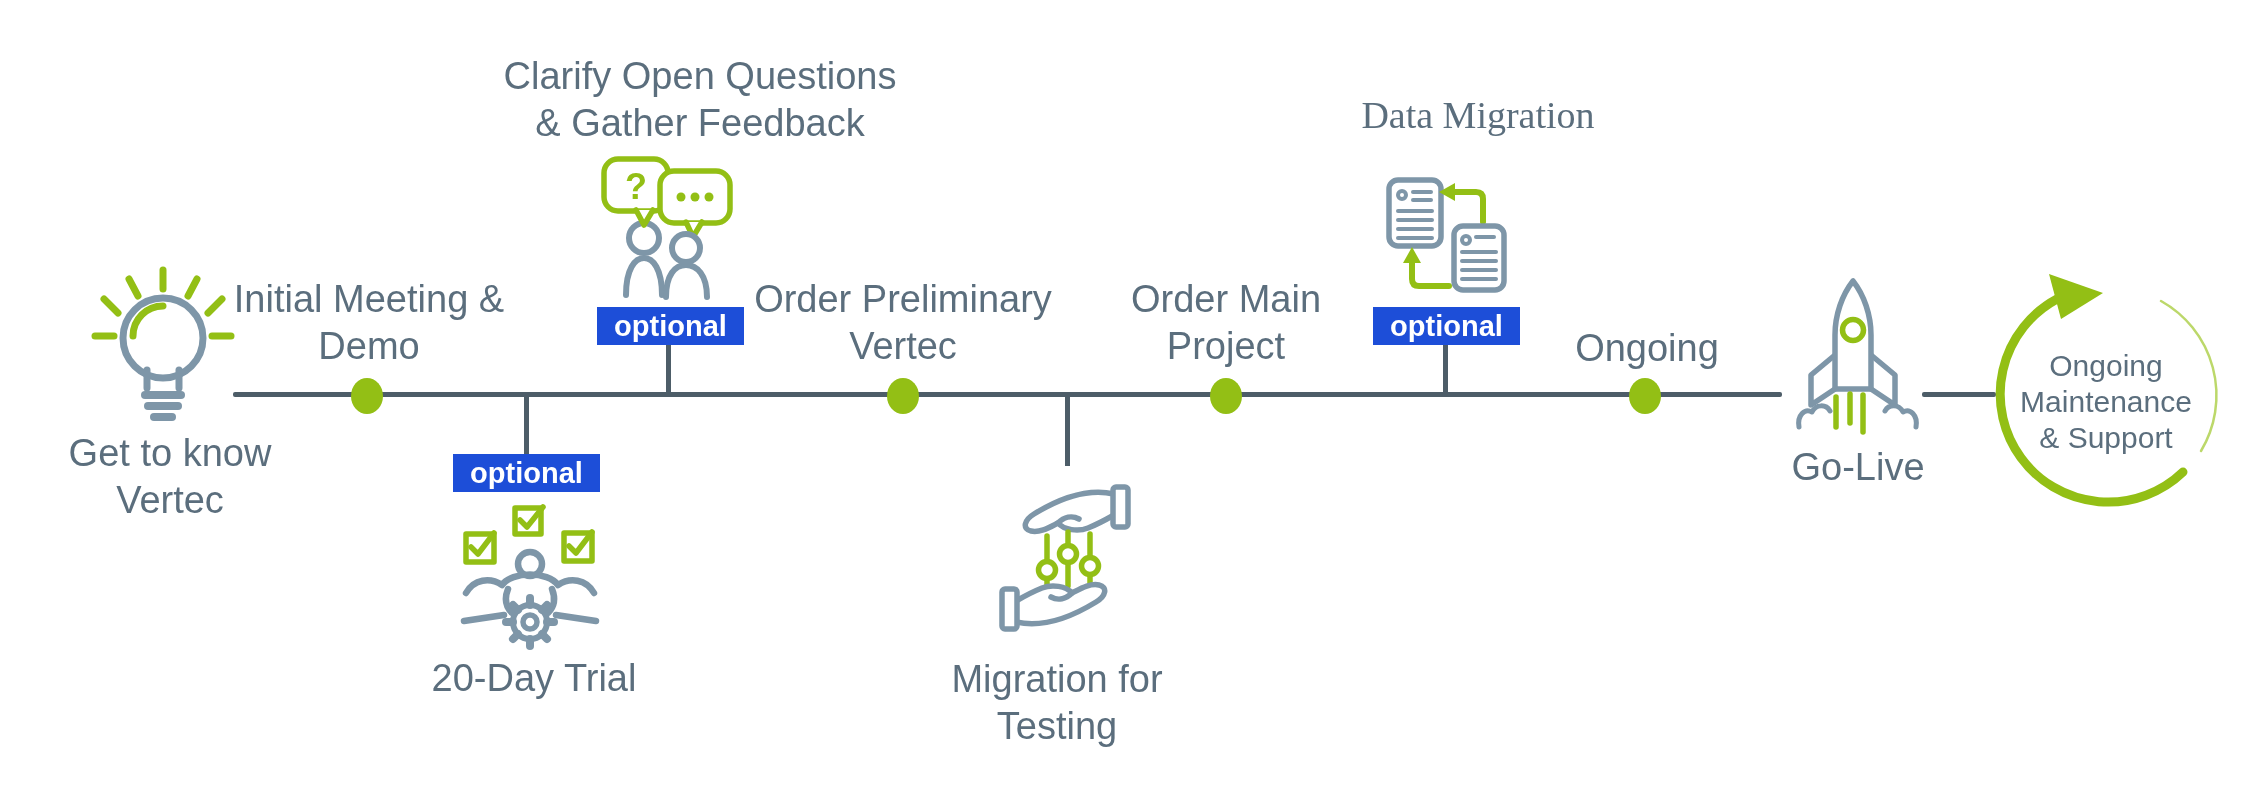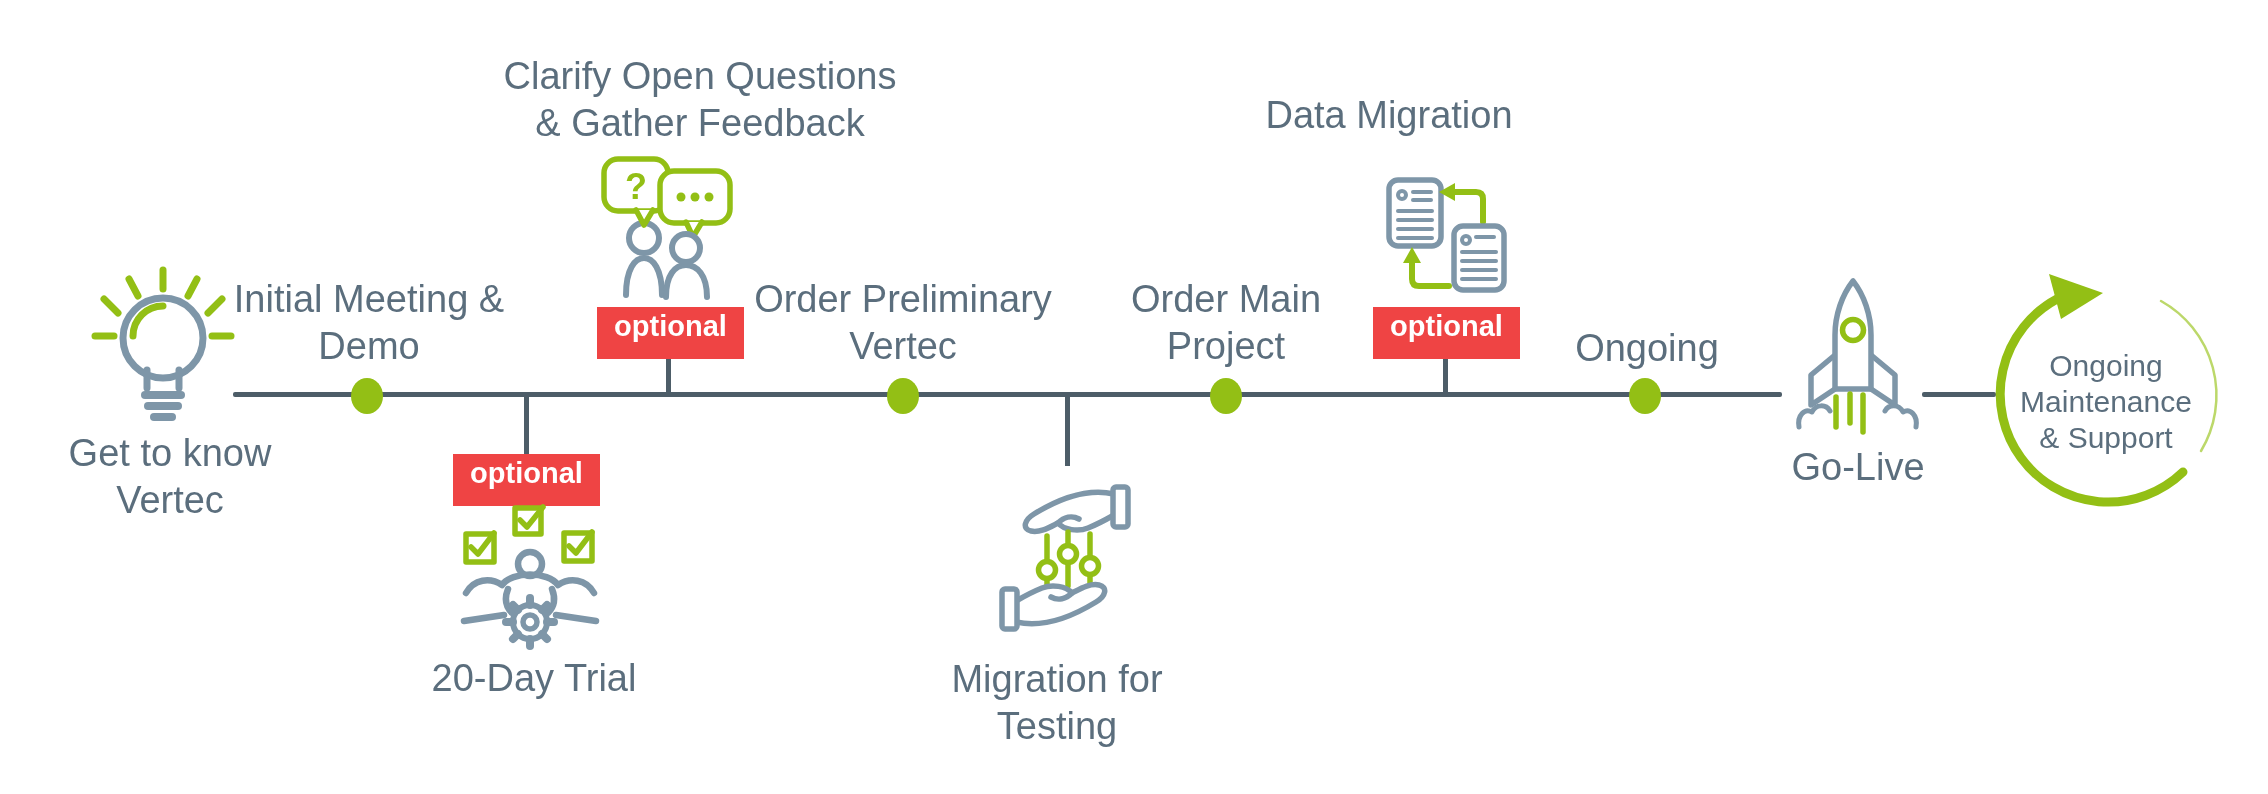--- a/index.html
+++ b/index.html
@@ -4,21 +4,21 @@
 <style>
   html,body{margin:0;padding:0;background:#fff;}
   .canvas{
     position:relative;width:2268px;height:794px;background:#ffffff;overflow:hidden;
     font-family:"Liberation Sans","DejaVu Sans",sans-serif;
   }
   .hline{position:absolute;height:5px;background:#4d5d68;border-radius:2px;}
   .vline{position:absolute;width:5px;background:#4d5d68;}
   .dot{position:absolute;width:32px;height:36px;border-radius:50%;background:#93bf15;}
   .badge{
-    position:absolute;height:52px;background:#ef4444;color:#ffffff;
+    position:absolute;height:38px;background:#1d4ed8;color:#ffffff;
     font-size:29px;line-height:38px;font-weight:600;text-align:center;
   }
   .label{
     position:absolute;transform:translateX(-50%);text-align:center;
     color:#5b6e7d;font-size:38px;line-height:47px;white-space:pre-line;
   }
   .label.small{font-size:30px;line-height:36px;}
   .icon{position:absolute;}
   svg{display:block;overflow:visible;}
 </style>
@@ -51,21 +51,21 @@
   <div class="label" style="left:903px;top:276px;">Order Preliminary
 Vertec</div>
   <div class="label" style="left:1226px;top:276px;">Order Main
 Project</div>
   <div class="label" style="left:1647px;top:325px;">Ongoing</div>
   <div class="label" style="left:534px;top:655px;">20-Day Trial</div>
   <div class="label" style="left:700px;top:53px;">Clarify Open Questions
 &amp; Gather Feedback</div>
   <div class="label" style="left:1057px;top:656px;">Migration for
 Testing</div>
-  <div class="label" style="left:1389px;top:92px;">Data Migration</div>
+  <div class="label" style="left:1478px;top:92px;font-family:Liberation Serif, serif;">Data Migration</div>
   <div class="label" style="left:1858px;top:444px;">Go-Live</div>
   <div class="label small" style="left:2106px;top:348px;">Ongoing
 Maintenance
 &amp; Support</div>
 
   <div class="icon" style="left:85px;top:262px;width:150px;height:165px;">
     <svg width="150" height="165" viewBox="0 0 150 165" fill="none" stroke-linecap="round" stroke-linejoin="round">
       <g stroke="#93bf15" stroke-width="7">
         <line x1="78" y1="8" x2="78" y2="27"></line>
         <line x1="44" y1="17" x2="53" y2="34"></line>

